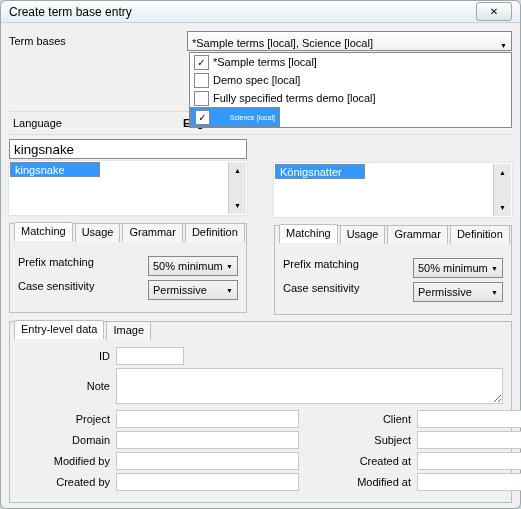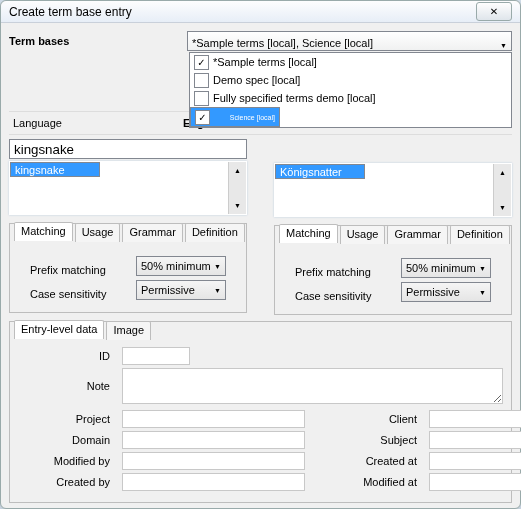--- a/index.html
+++ b/index.html
@@ -4,21 +4,21 @@
 <style>
 body{margin:0;font:11px Tahoma,Segoe UI,sans-serif;color:#000;background:#d6e2ef}
 .window{width:521px;height:509px;box-sizing:border-box;background:#f0f0f0;border:1px solid #9aa;border-radius:6px;box-shadow:0 2px 8px rgba(0,0,0,.2);display:flex;flex-direction:column;position:relative}
 .titlebar{height:28px;display:flex;align-items:center;padding:1px 8px;background:linear-gradient(#fdfdfe,#e7eef7);border-radius:6px 6px 0 0;border-bottom:1px solid #c9d0da;font-size:12px}
 .closebtn{margin-left:auto;width:34px;height:17px;border:1px solid #9aa;border-radius:3px;background:linear-gradient(#fefefe,#dfe5eb);display:flex;align-items:center;justify-content:center;font-family:Arial;font-size:10px;cursor:pointer}
 
 .body{flex:1;padding:8px;display:flex;flex-direction:column}
 
 
 .top{position:relative;display:flex;gap:8px;margin-bottom:6px}
-.tb-label{font-weight:bold;width:170px;padding-top:4px}
+.tb-label{font-weight:normal;width:170px;padding-top:4px}
 .combo{flex:1;height:20px;border:1px solid #828790;background:linear-gradient(#fff,#f0f1f1);padding:1px 4px;box-sizing:border-box;display:flex;align-items:flex-end;cursor:pointer}
 .combo-arrow{margin-left:auto;font-size:7px}
 
 .dropdown{position:absolute;left:180px;top:21px;right:0;border:1px solid #828790;background:#fff;z-index:5}
 .dd-item{display:flex;align-items:center;height:18px;padding:0 4px;gap:4px}
 .dd-item.sel{background:#3399ff;color:#fff}
 .chk{width:13px;height:13px;border:1px solid #828790;background:#fff;color:#000;font-size:10px;display:flex;align-items:center;justify-content:center}
 
 
 .lang-row{display:flex;align-items:center;height:22px;border-top:1px solid #ddd;border-bottom:1px solid #ddd;margin-bottom:4px}
@@ -33,28 +33,28 @@
 .termlist .row{height:15px;padding:0 4px;display:flex;align-items:center}
 .termlist .row.sel{background:#3399ff;color:#fff}
 .scroll{position:absolute;right:0;top:0;bottom:0;width:17px;background:#e8e8e8;border-left:1px solid #ccc;display:flex;flex-direction:column;justify-content:space-between;align-items:center;font-size:7px}
 .scroll div{height:17px;display:flex;align-items:center}
 
 
 .tabwrap{margin-top:8px;border:1px solid #bdbdbd;padding:28px 8px 8px;position:relative}
 .tabs{position:absolute;top:-1px;left:4px;display:flex}
 .tab{border:1px solid #bdbdbd;border-bottom:none;background:#f5f5f5;padding:2px 6px 3px;margin-right:2px;border-radius:2px 2px 0 0;cursor:pointer;font-size:11px}
 .tab.active{background:#fff;position:relative;top:-1px;padding-bottom:4px}
-.field-row{display:flex;align-items:flex-end;margin:4px 12px}
+.field-row{display:flex;align-items:flex-start;margin:4px 0}
 .field-row label{flex:1}
 .sel{height:20px;width:90px;border:1px solid #828790;background:linear-gradient(#f5f5f5,#e5e5e5);display:flex;align-items:center;padding:0 4px;box-sizing:border-box;font-size:11px;cursor:pointer}
 .sel span:last-child{margin-left:auto;font-size:7px}
 
 
 .eld{margin-top:6px;border:1px solid #bdbdbd;padding:22px 8px 8px;position:relative}
-.form-row{display:flex;align-items:center;margin:3px 0;gap:12px}
+.form-row{display:flex;align-items:center;margin:3px 0;gap:6px}
 .form-row .lab{width:92px;text-align:right}
 .inp{height:18px;border:1px solid #c8c8c8;background:#fff;box-sizing:border-box;flex:1}
 .inp.short{width:68px;flex:none}
 .note{height:36px}
 .two-col{display:flex;gap:20px}
 .two-col .col{flex:1}
 
 
 .btnbar{display:flex;gap:8px;padding:6px 8px}
 </style>

